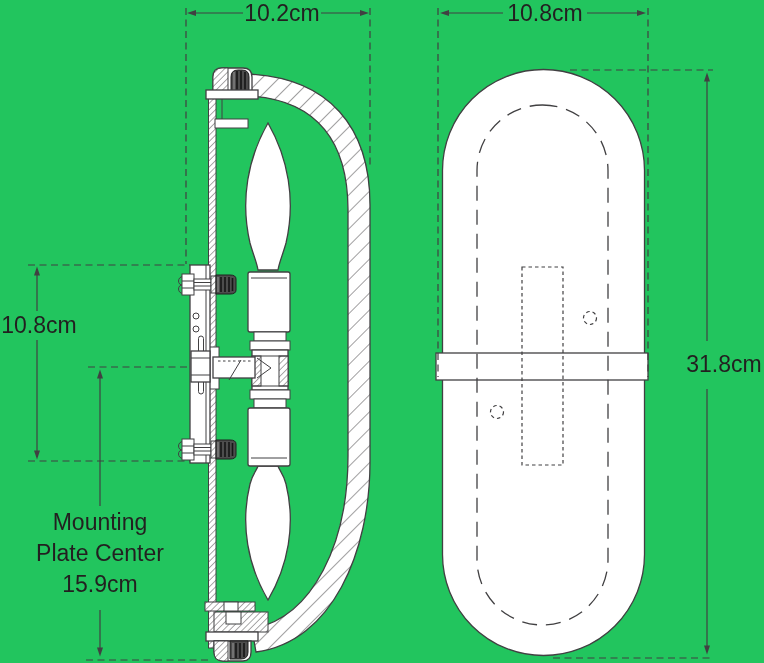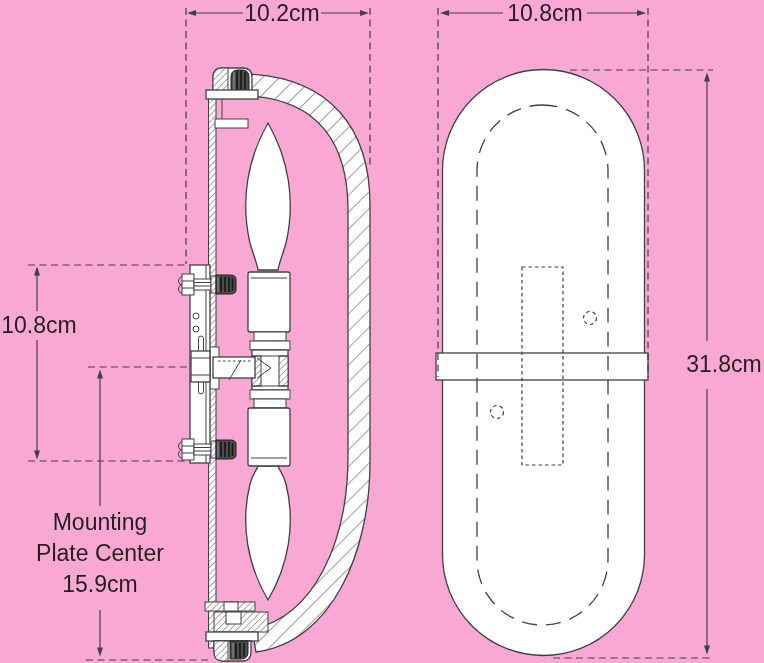--- a/index.html
+++ b/index.html
@@ -1,16 +1,16 @@
 <!DOCTYPE html>
 <html><head>
 <meta charset="utf-8">
 <style>
   html,body{margin:0;padding:0;background:#ffffff;}
-  .stage{position:relative;width:764px;height:663px;background:#f9a8d4;overflow:hidden;}
+  .stage{position:relative;width:764px;height:663px;background:#22c55e;overflow:hidden;}
   svg{display:block;}
   .lnthin{stroke:#414042;stroke-width:1;fill:none;}
   .wht{fill:#ffffff;stroke:#414042;stroke-width:1.3;}
   .whtthin{fill:#ffffff;stroke:#414042;stroke-width:1;}
   .dash{stroke:#414042;stroke-width:1.2;fill:none;stroke-dasharray:7 4.5;}
   .dashlong{stroke:#414042;stroke-width:1.3;fill:none;stroke-dasharray:15 9;}
   .dashshort{stroke:#414042;stroke-width:1.2;fill:none;stroke-dasharray:3.5 3;}
   .dim{stroke:#414042;stroke-width:1.2;fill:none;}
   .arrow{fill:#414042;stroke:none;}
   .dim-text{font-family:"Liberation Sans",sans-serif;font-size:23px;fill:#231f20;}

